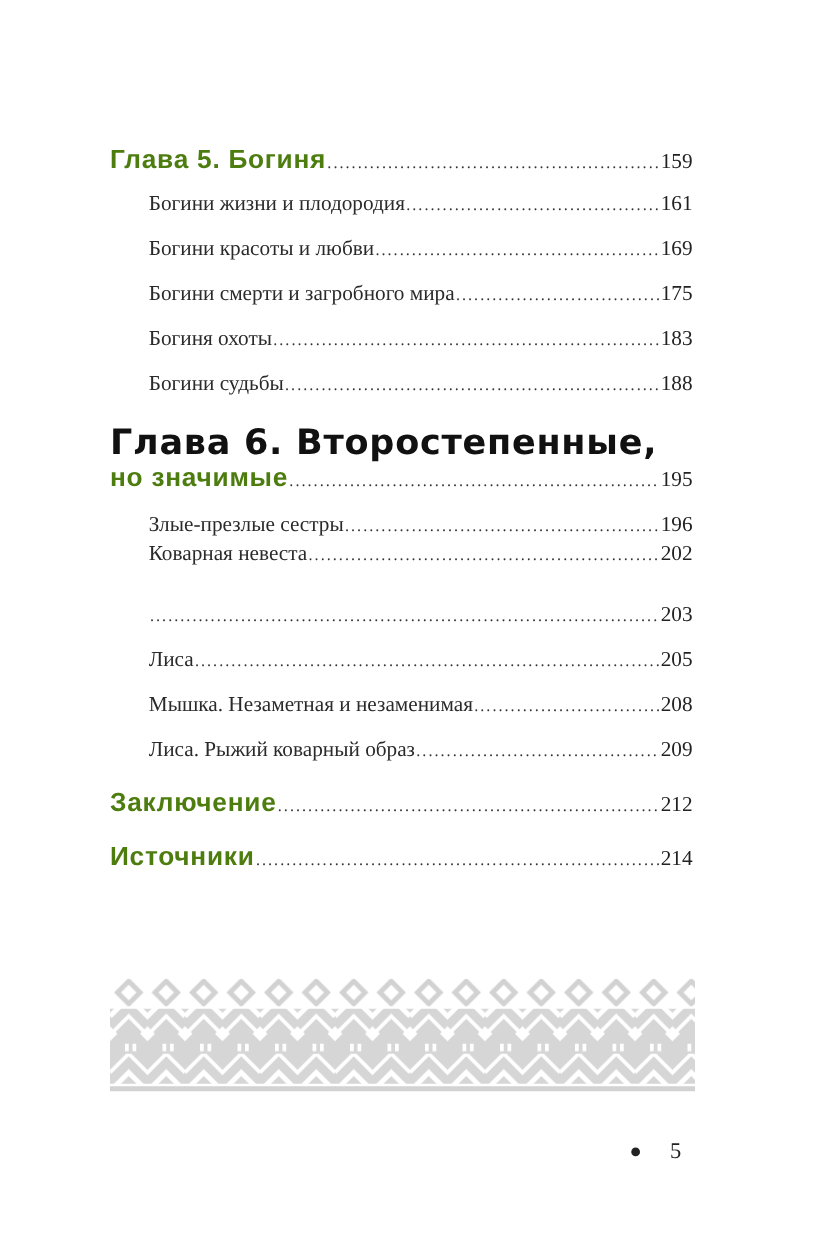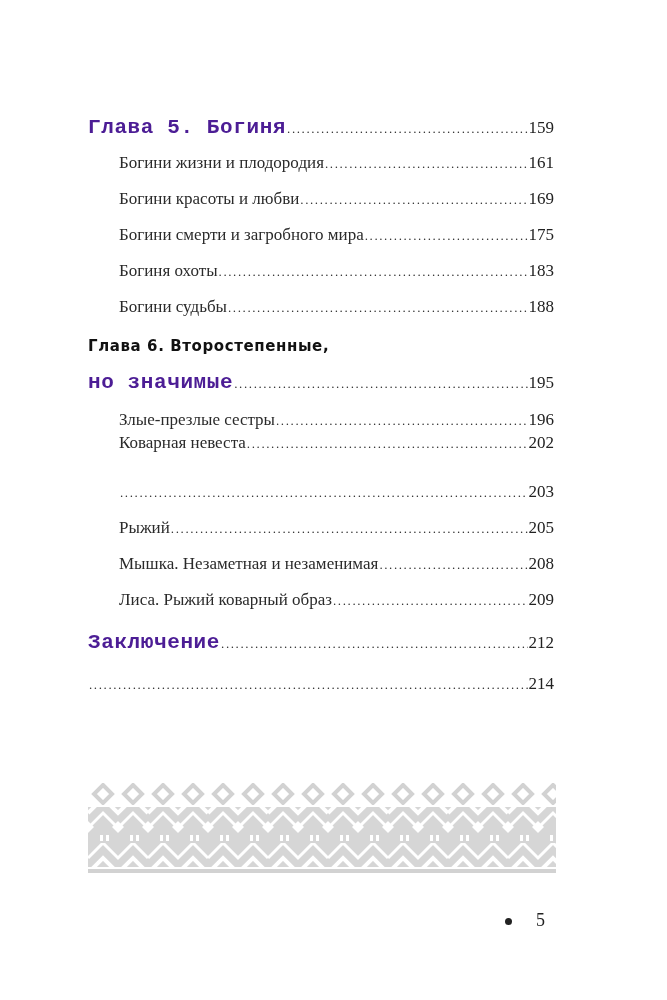--- a/index.html
+++ b/index.html
@@ -4,24 +4,24 @@
 <style>
   html, body { margin: 0; padding: 0; background: #ffffff; }
   body { width: 667px; height: 1000px; position: relative; overflow: hidden;
          font-family: "Liberation Serif", "DejaVu Serif", serif; color: #222; }
   .toc { position: absolute; left: 88px; width: 466px; top: 0; }
   .row { position: absolute; left: 0; width: 466px; display: flex; align-items: baseline; }
   .row .title { white-space: nowrap; }
   .row .dots { flex: 1; overflow: hidden; white-space: nowrap; margin: 0 1px; letter-spacing: 1.6px; color: #333; font-size: 13px; }
   .row .dots::after { content: "............................................................................................................................................................................"; }
   .row .page { white-space: nowrap; font-size: 17px; }
-  .chapter .title { font-family: Liberation Mono, monospace; font-weight: bold; font-size: 21px; letter-spacing: 0.6px; color: #4c1d95; }
+  .chapter .title { font-family: Liberation Sans, sans-serif; font-weight: bold; font-size: 21px; letter-spacing: 0.6px; color: #4d7c0f; }
   .sub { padding-left: 31px; width: 435px; }
   .sub .title { font-size: 17px; color: #2a2a2a; }
-  .ch-line1 { position: absolute; left: 0; font-family: "DejaVu Sans", sans-serif; font-weight: bold; font-size: 15px; letter-spacing: 0.6px; color: #111; white-space: nowrap; }
+  .ch-line1 { position: absolute; left: 0; font-family: "DejaVu Sans", sans-serif; font-weight: bold; font-size: 28px; letter-spacing: 0.6px; color: #111; white-space: nowrap; }
   .ornament { position: absolute; left: 88px; top: 783px; width: 468px; height: 92px; }
   .folio { position: absolute; top: 910px; left: 505px; font-size: 18px; }
   .folio .bullet { display: inline-block; width: 7px; height: 7px; background: #222; border-radius: 50%; vertical-align: middle; margin-right: 24px; }
 </style>
 </head>
 <body>
 
 <div class="toc">
 
   <div class="row chapter" style="top:116px">
@@ -71,41 +71,42 @@
   <div class="row sub" style="top:433px">
     <span class="title">Коварная невеста</span>
     <span class="dots"></span>
     <span class="page">202</span>
   </div>
   <div class="row sub" style="top:482px">
     <span class="dots"></span>
     <span class="page">203</span>
   </div>
   <div class="row sub" style="top:518px">
-    <span class="title">Рыжий</span>
+    <span class="title">Лиса</span>
     <span class="dots"></span>
     <span class="page">205</span>
   </div>
   <div class="row sub" style="top:554px">
     <span class="title">Мышка. Незаметная и незаменимая</span>
     <span class="dots"></span>
     <span class="page">208</span>
   </div>
   <div class="row sub" style="top:590px">
     <span class="title">Лиса. Рыжий коварный образ</span>
     <span class="dots"></span>
     <span class="page">209</span>
   </div>
 
   <div class="row chapter" style="top:631px">
     <span class="title">Заключение</span>
     <span class="dots"></span>
     <span class="page">212</span>
   </div>
   <div class="row chapter" style="top:674px">
+    <span class="title">Источники</span>
     <span class="dots"></span>
     <span class="page">214</span>
   </div>
 </div>
 
 <svg class="ornament" viewBox="0 0 468 92" preserveAspectRatio="none">
   <defs>
     <pattern id="diamonds" x="0" y="0" width="30" height="22" patternUnits="userSpaceOnUse">
       <polygon points="15,2 24,11 15,20 6,11" fill="none" stroke="#d2d2d2" stroke-width="4"></polygon>
     </pattern>

